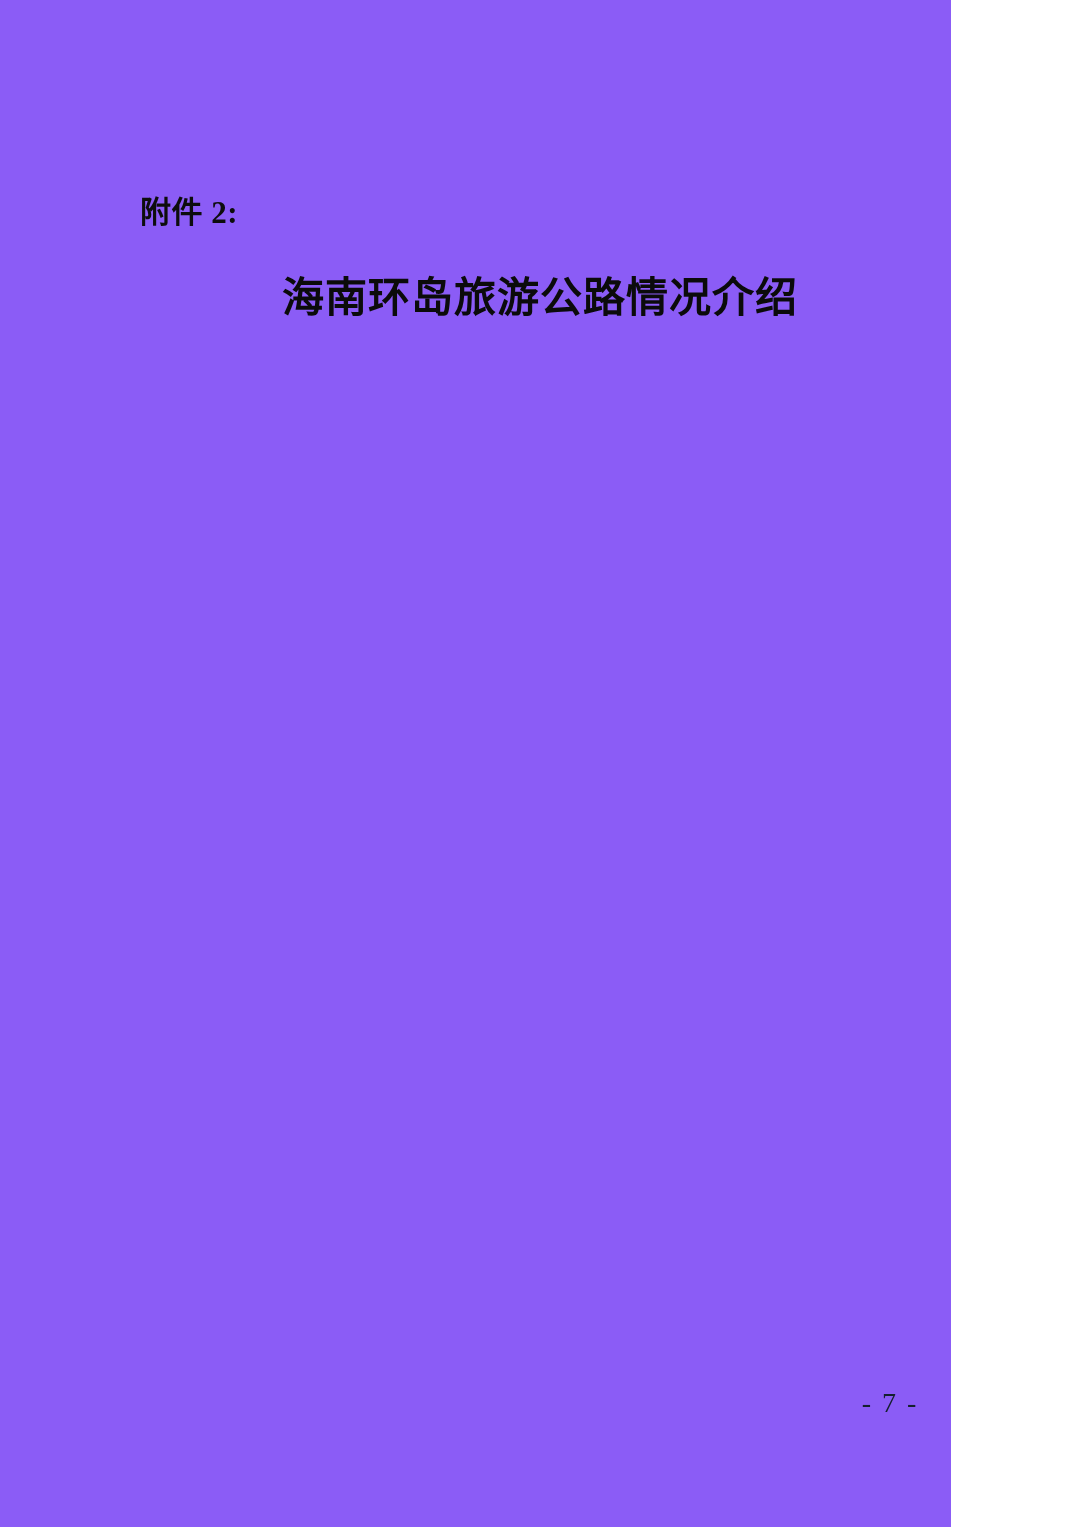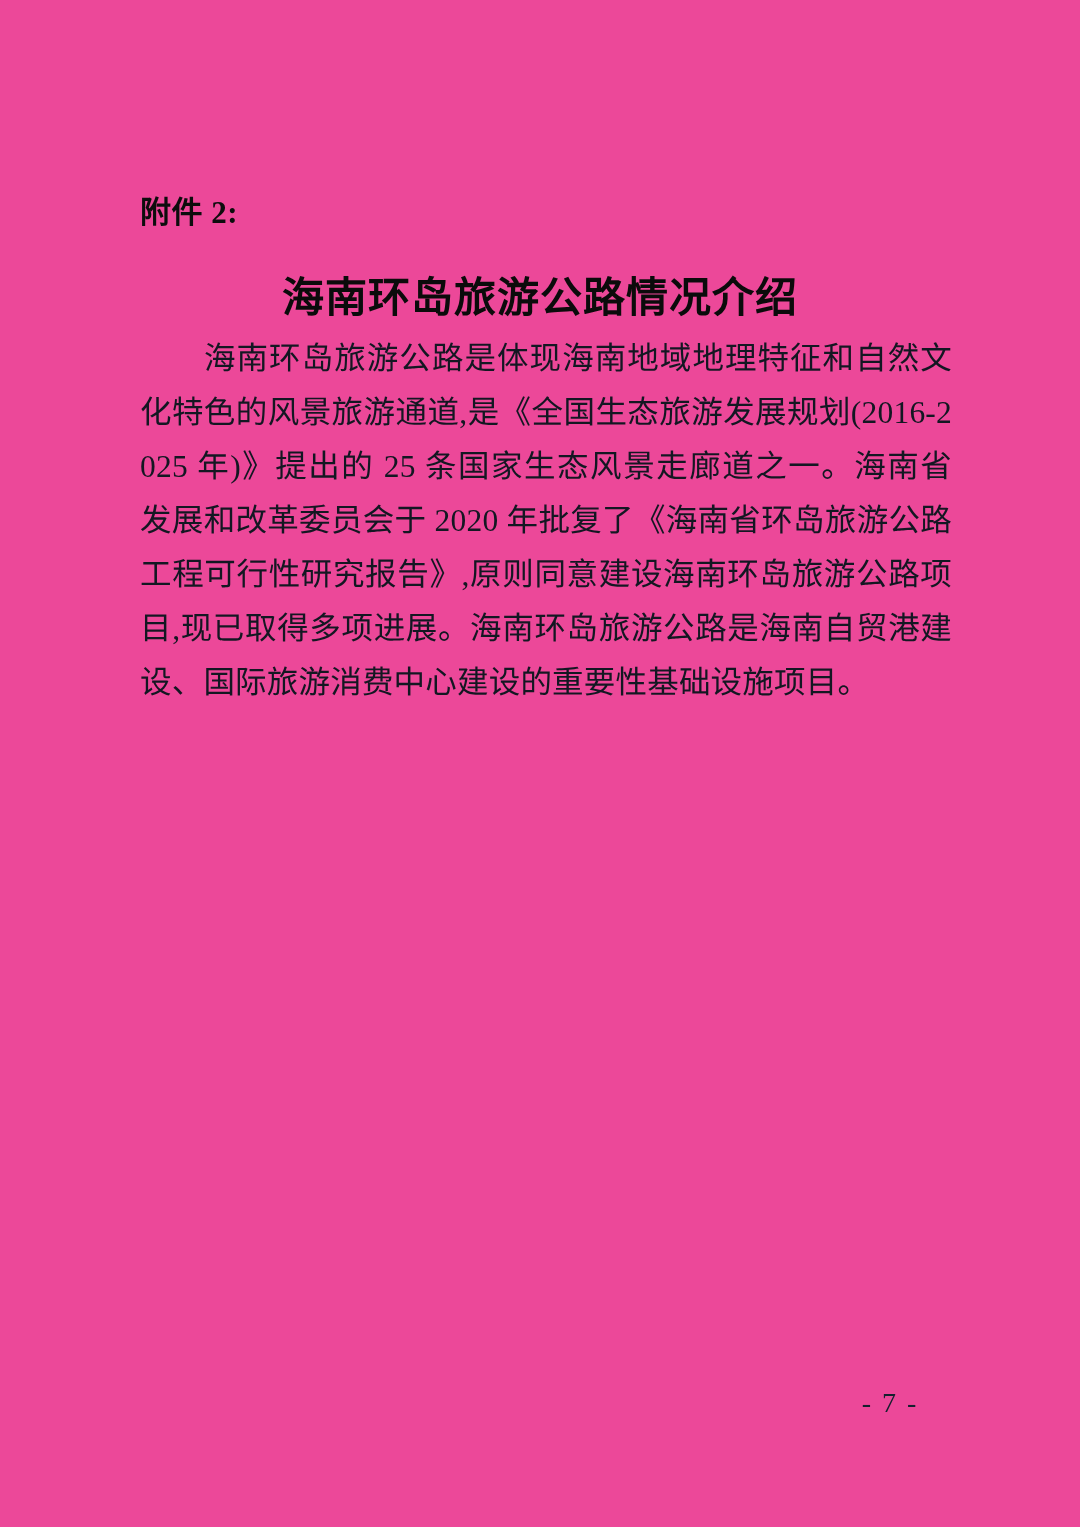--- a/index.html
+++ b/index.html
@@ -4,23 +4,23 @@
 <title>附件2 海南环岛旅游公路情况介绍</title>
 <style>
   html, body {
     margin: 0;
     padding: 0;
     background: #ffffff;
   }
 
   .page {
     position: relative;
-    width: 1080px;
+    width: 951px;
     height: 1527px;
-    background: #ec4899;
+    background: #8b5cf6;
     overflow: hidden;
     box-sizing: border-box;
   }
 
   
   .attachment-label {
     position: absolute;
     left: 140px;
     top: 193px;
     font-family: "Liberation Serif", "DejaVu Serif", serif;
@@ -100,20 +100,19 @@
 </head>
 <body>
 
 <div class="page">
 
   <div class="attachment-label">附件 2:</div>
 
   <h1 class="doc-title">海南环岛旅游公路情况介绍</h1>
 
   <div class="body-block">
-    <p class="para">海南环岛旅游公路是体现海南地域地理特征和自然文化特色的风景旅游通道,是《全国生态旅游发展规划(2016-2025 年)》提出的 25 条国家生态风景走廊道之一。海南省发展和改革委员会于 2020 年批复了《海南省环岛旅游公路工程可行性研究报告》,原则同意建设海南环岛旅游公路项目,现已取得多项进展。海南环岛旅游公路是海南自贸港建设、国际旅游消费中心建设的重要性基础设施项目。</p>
   </div>
 
   <div class="page-number">
     <span class="pn-inner">- 7 -</span>
   </div>
 
 </div>
 
 </body></html>

